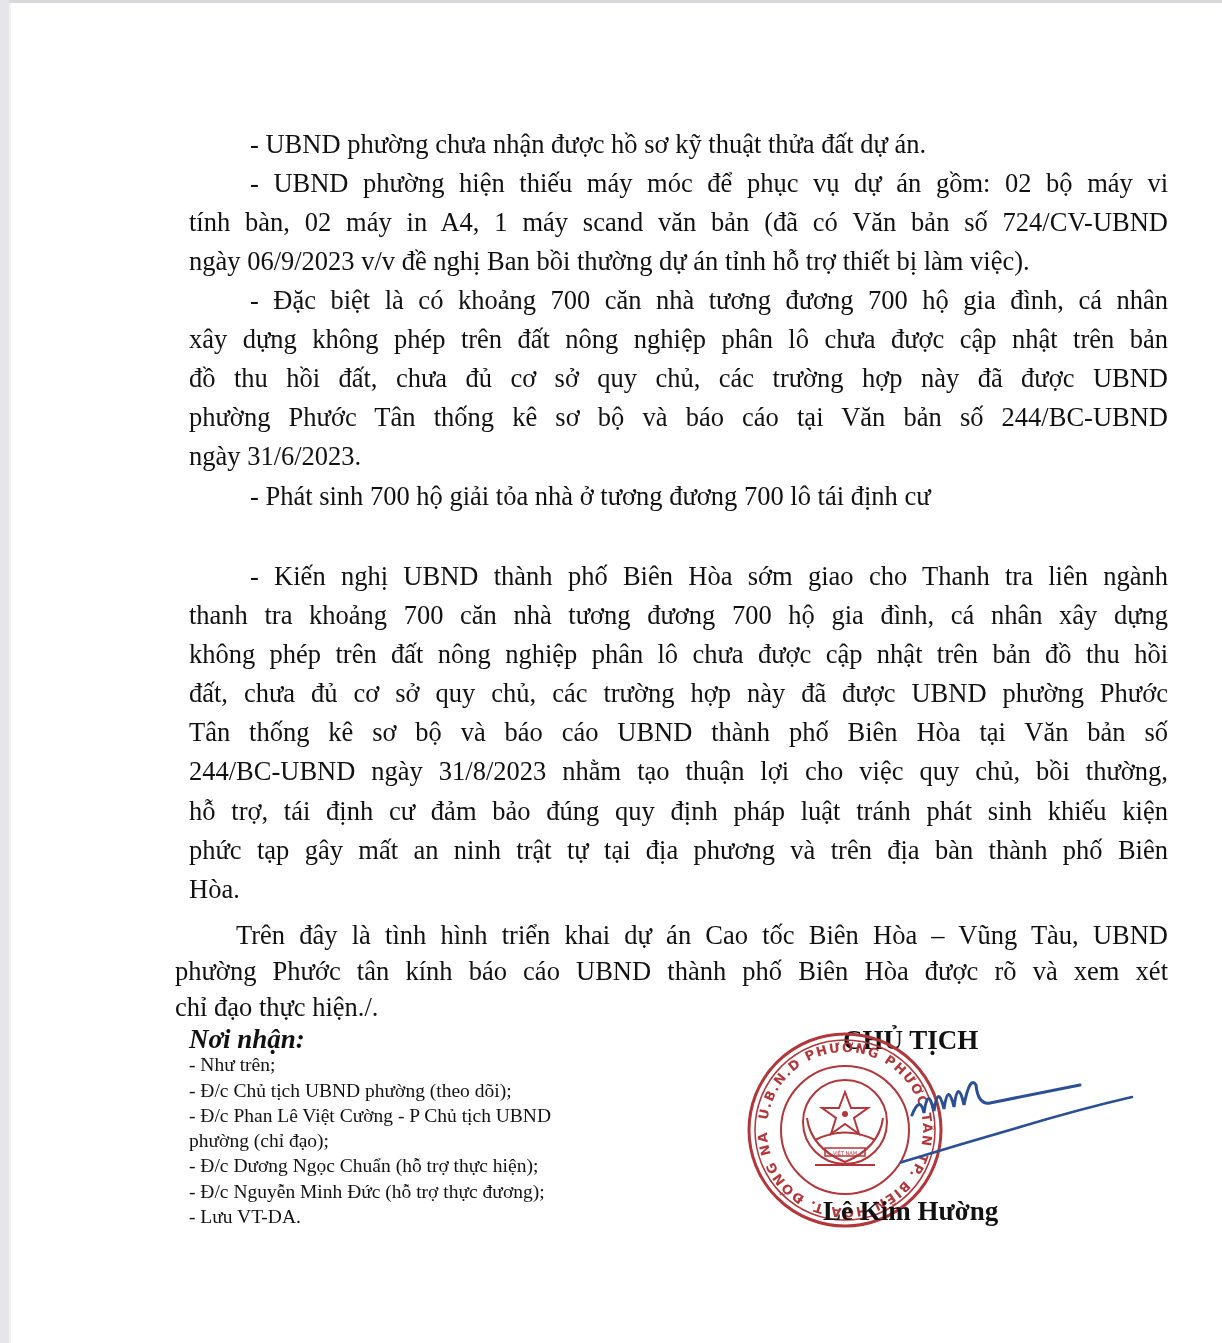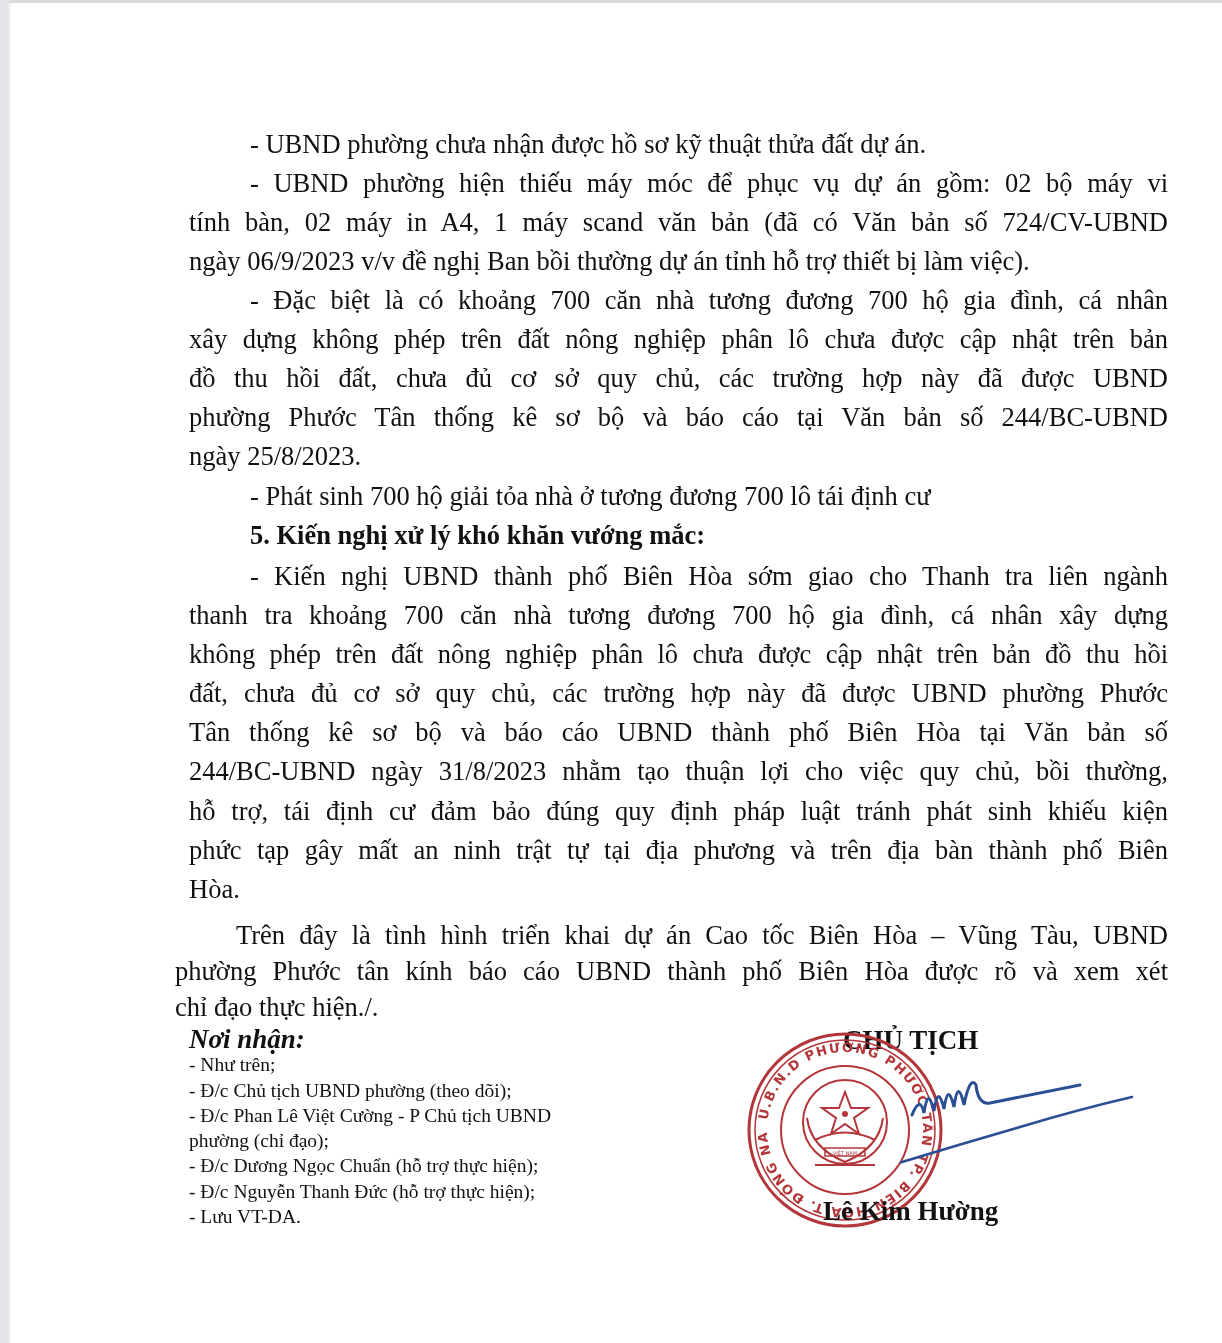--- a/index.html
+++ b/index.html
@@ -54,23 +54,22 @@
 <div class="page">
 
   <div class="line indent last" style="top:125px">- UBND phường chưa nhận được hồ sơ kỹ thuật thửa đất dự án.</div>
   <div class="line indent" style="top:164px">- UBND phường hiện thiếu máy móc để phục vụ dự án gồm: 02 bộ máy vi</div>
   <div class="line" style="top:203px">tính bàn, 02 máy in A4, 1 máy scand văn bản (đã có Văn bản số 724/CV-UBND</div>
   <div class="line last" style="top:242px">ngày 06/9/2023 v/v đề nghị Ban bồi thường dự án tỉnh hỗ trợ thiết bị làm việc).</div>
   <div class="line indent" style="top:281px">- Đặc biệt là có khoảng 700 căn nhà tương đương 700 hộ gia đình, cá nhân</div>
   <div class="line" style="top:320px">xây dựng không phép trên đất nông nghiệp phân lô chưa được cập nhật trên bản</div>
   <div class="line" style="top:359px">đồ thu hồi đất, chưa đủ cơ sở quy chủ, các trường hợp này đã được UBND</div>
   <div class="line" style="top:398px">phường Phước Tân thống kê sơ bộ và báo cáo tại Văn bản số 244/BC-UBND</div>
-  <div class="line last" style="top:437px">ngày 25/8/2023.</div>
+  <div class="line last" style="top:437px">ngày 31/6/2023.</div>
   <div class="line indent last" style="top:477px">- Phát sinh 700 hộ giải tỏa nhà ở tương đương 700 lô tái định cư</div>
-  <div class="line indent last bold" style="top:516px">5. Kiến nghị xử lý khó khăn vướng mắc:</div>
   <div class="line indent" style="top:557px">- Kiến nghị UBND thành phố Biên Hòa sớm giao cho Thanh tra liên ngành</div>
   <div class="line" style="top:596px">thanh tra khoảng 700 căn nhà tương đương 700 hộ gia đình, cá nhân xây dựng</div>
   <div class="line" style="top:635px">không phép trên đất nông nghiệp phân lô chưa được cập nhật trên bản đồ thu hồi</div>
   <div class="line" style="top:674px">đất, chưa đủ cơ sở quy chủ, các trường hợp này đã được UBND phường Phước</div>
   <div class="line" style="top:713px">Tân thống kê sơ bộ và báo cáo UBND thành phố Biên Hòa  tại Văn bản số</div>
   <div class="line" style="top:752px">244/BC-UBND ngày 31/8/2023 nhằm tạo thuận lợi cho việc quy chủ, bồi thường,</div>
   <div class="line" style="top:792px">hỗ trợ, tái định cư đảm bảo đúng quy định pháp luật tránh phát sinh khiếu kiện</div>
   <div class="line" style="top:831px">phức tạp gây mất an ninh trật tự tại địa phương và trên địa bàn thành phố Biên</div>
   <div class="line closing indent" style="top:916px">Trên đây là tình hình triển khai dự án Cao tốc Biên Hòa – Vũng Tàu, UBND</div>
 
@@ -78,21 +77,21 @@
   <div class="line closing" style="top:952px">phường Phước tân kính báo cáo UBND thành phố Biên Hòa được rõ và xem xét</div>
   <div class="line closing last" style="top:988px">chỉ đạo thực hiện./.</div>
 
   <div class="recipients">
     <div class="heading">Nơi nhận:</div>
     <div>- Như trên;</div>
     <div>- Đ/c Chủ tịch UBND phường  (theo dõi);</div>
     <div>- Đ/c Phan Lê Việt Cường - P Chủ tịch  UBND</div>
     <div>phường (chỉ đạo);</div>
     <div>- Đ/c Dương Ngọc Chuẩn (hỗ trợ thực hiện);</div>
-    <div>- Đ/c Nguyễn Thanh Đức (hỗ trợ thực hiện);</div>
+    <div>- Đ/c Nguyễn Minh Đức (hỗ trợ thực đương);</div>
     <div>- Lưu VT-DA.</div>
   </div>
 
   <div class="sig-title">CHỦ TỊCH</div>
 
   <svg class="seal" viewBox="0 0 200 200">
     <defs>
       <path id="sealArc" d="M 100,100 m -78,0 a 78,78 0 1,1 156,0 a 78,78 0 1,1 -156,0"></path>
     </defs>
     <circle cx="100" cy="100" r="96" fill="none" stroke="#b3363a" stroke-width="3"></circle>

